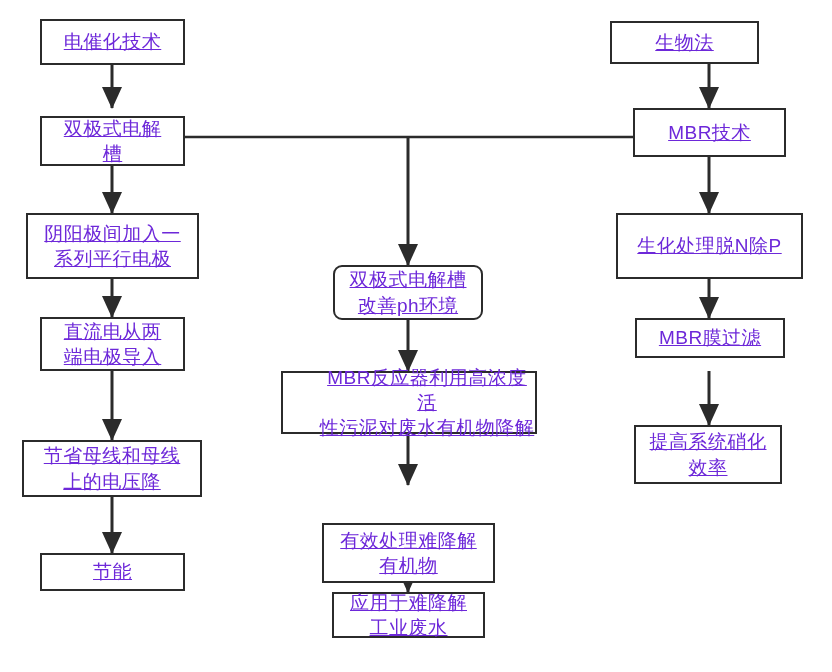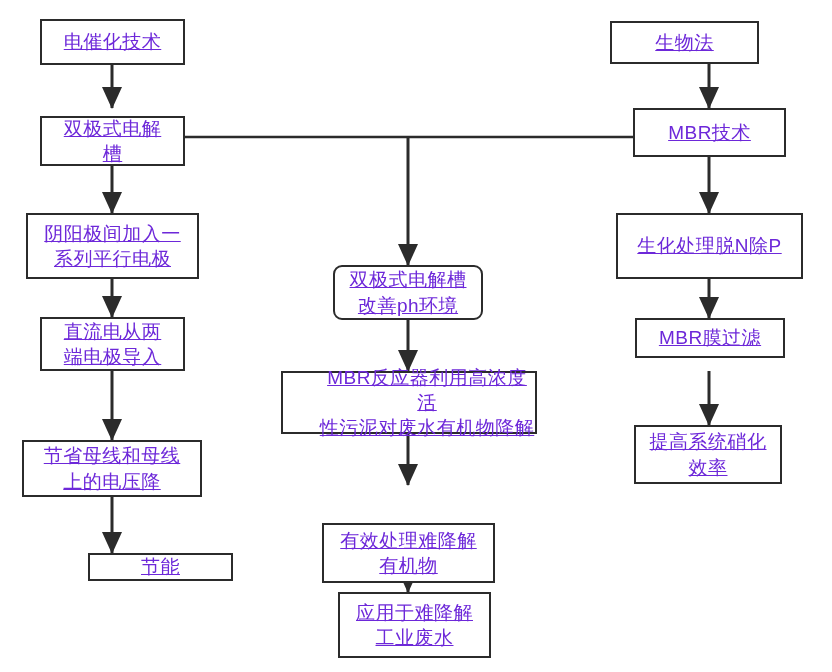--- a/index.html
+++ b/index.html
@@ -72,29 +72,29 @@
 
   <div class="node" style="left:40px;  top:19px;  width:145px; height:46px;">电催化技术</div>
   <div class="node" style="left:40px;  top:108px; width:145px; height:50px;margin-top:8px;">双极式电解
 槽</div>
   <div class="node" style="left:26px;  top:213px; width:173px; height:66px;">阴阳极间加入一
 系列平行电极</div>
   <div class="node" style="left:40px;  top:317px; width:145px; height:54px;text-align:right;">直流电从两
 端电极导入</div>
   <div class="node" style="left:22px;  top:440px; width:180px; height:57px;">节省母线和母线
 上的电压降</div>
-  <div class="node" style="left:40px;  top:553px; width:145px; height:28px;margin-left:48px;">节能</div>
+  <div class="node" style="left:40px;  top:553px; width:145px; height:38px;">节能</div>
 
   <div class="node" style="left:333px; top:265px; width:150px; height:55px;border-radius:9px;">双极式电解槽
 改善ph环境</div>
   <div class="node" style="left:281px; top:371px; width:256px; height:63px;padding-left:36px;">MBR反应器利用高浓度活
 性污泥对废水有机物降解</div>
   <div class="node" style="left:322px; top:485px; width:173px; height:60px;margin-top:38px;">有效处理难降解
 有机物</div>
-  <div class="node" style="left:332px; top:592px; width:153px; height:66px;margin-left:6px;">应用于难降解
+  <div class="node" style="left:332px; top:592px; width:153px; height:46px;">应用于难降解
 工业废水</div>
 
   <div class="node" style="left:610px; top:21px;  width:149px; height:43px;">生物法</div>
   <div class="node" style="left:633px; top:108px; width:153px; height:49px;">MBR技术</div>
   <div class="node" style="left:616px; top:213px; width:187px; height:66px;">生化处理脱N除P</div>
   <div class="node" style="left:635px; top:318px; width:150px; height:40px;">MBR膜过滤</div>
   <div class="node" style="left:634px; top:425px; width:148px; height:59px;">提高系统硝化
 效率</div>
 
 </div>

